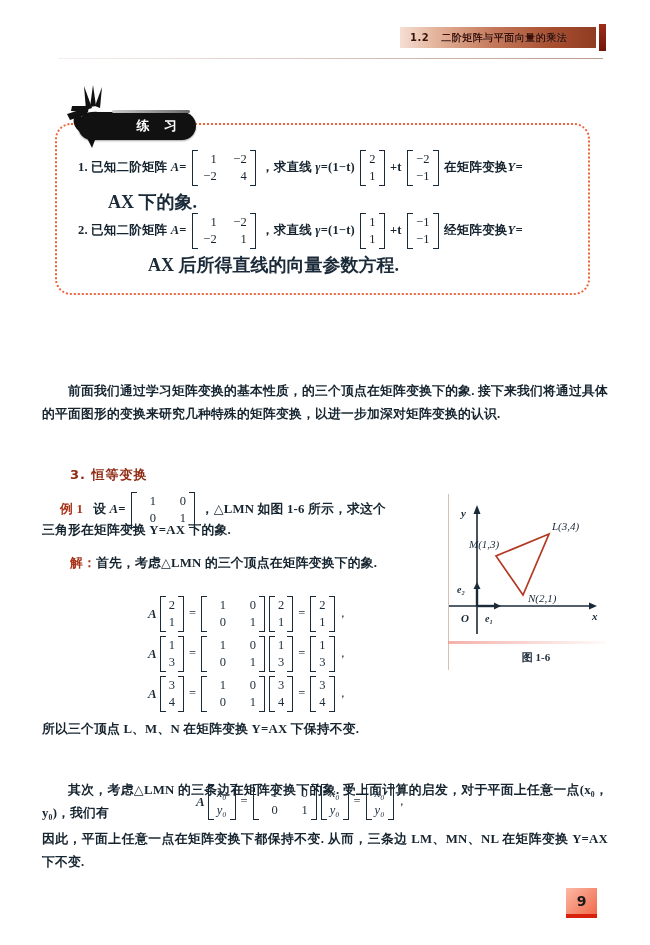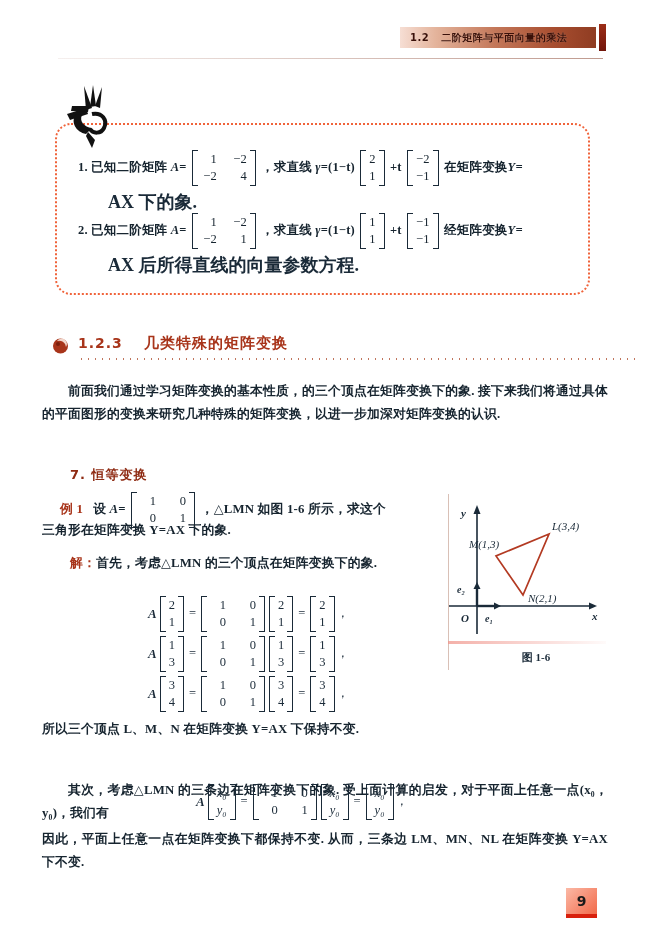--- a/index.html
+++ b/index.html
@@ -59,21 +59,21 @@
 
   .ex-item{
     position:absolute;left:78px;
     font-size:12.5px;line-height:1.55;color:#16242f;font-weight:bold;
     letter-spacing:.2px;
   }
   .ex1{top:150px;}
   .ex2{top:213px;}
   .ex-line2{position:absolute;left:108px;font-size:18px;font-weight:bold;}
   .e1l2{top:190px;}
-  .e2l2{top:253px;}
+  .e2l2{top:253px;margin-left:40px;}
 
   
   .mi{font-style:italic;font-family:"Liberation Serif",serif;}
   .mb{font-weight:bold;font-style:italic;}
   .matrix{
     display:inline-flex;align-items:center;vertical-align:middle;
     position:relative;margin:0 2px;
   }
   .brk{width:5px;align-self:stretch;}
   .brk.l{border-left:1.3px solid #1a2a38;border-top:1.3px solid #1a2a38;border-bottom:1.3px solid #1a2a38;}
@@ -178,20 +178,24 @@
     <polygon points="22,2 30,24 24,26" fill="#111"></polygon>
     <polygon points="31,1 34,22 28,23" fill="#111"></polygon>
     <polygon points="40,3 38,24 33,22" fill="#111"></polygon>
     <polygon points="5,30 24,24 26,30 8,36" fill="#111"></polygon>
     <polygon points="10,22 27,22 26,28 9,27" fill="#111"></polygon>
     <path d="M14,30 C8,38 14,48 24,50 L30,44 C22,43 17,37 20,31 Z" fill="#111"></path>
     <polygon points="26,48 33,56 30,64 24,52" fill="#111"></polygon>
     <path d="M30,30 C40,28 46,36 42,44 C39,50 31,50 28,45" fill="none" stroke="#111" stroke-width="4"></path>
   </svg>
 
+  <div class="ex-badge">
+    <div class="badge-top"></div>
+    <span class="btxt">练 习</span>
+  </div>
 
   <div class="ex-item ex1">
     <span>1.</span>
     <span>已知二阶矩阵</span>
     <span class="mb">A</span><span>=</span>
     <span class="matrix">
       <span class="brk l"></span>
       <span class="mcells c2">
         <span>1</span>
         <span>−2</span>
@@ -253,34 +257,24 @@
       <span class="mcells c1">
         <span>−1</span>
         <span>−1</span>
       </span>
       <span class="brk r"></span>
     </span>
     <span>经矩阵变换</span><span class="mb">Y=</span>
   </div>
   <div class="ex-line2 e2l2">AX 后所得直线的向量参数方程.</div>
 
-  <div class="sec-head">
-    <svg class="sec-bullet" viewBox="0 0 17 16">
-      <circle cx="8.5" cy="8" r="7.5" fill="#a8341a"></circle>
-      <path d="M5 3 A7 7 0 0 1 14 9 A5 5 0 0 0 5 3 Z" fill="#f2d7cc"></path>
-      <circle cx="6" cy="6" r="2" fill="#7a1f0c"></circle>
-    </svg>
-    <span class="sec-num">1.2.3</span>
-    <span class="sec-title">几类特殊的矩阵变换</span>
-    <div class="sec-dots"></div>
-  </div>
 
   <div class="para p-intro">前面我们通过学习矩阵变换的基本性质，的三个顶点在矩阵变换下的象. 接下来我们将通过具体的平面图形的变换来研究几种特殊的矩阵变换，以进一步加深对矩阵变换的认识.</div>
 
-  <div class="sub-head">7. 恒等变换</div>
+  <div class="sub-head">3. 恒等变换</div>
 
   <div class="para p-ex1">
     <span class="ex-label">例 1</span>&nbsp;&nbsp;
     <span>设</span>
     <span class="mb">A</span><span>=</span>
     <span class="matrix">
       <span class="brk l"></span>
       <span class="mcells c2">
         <span>1</span>
         <span>0</span>

